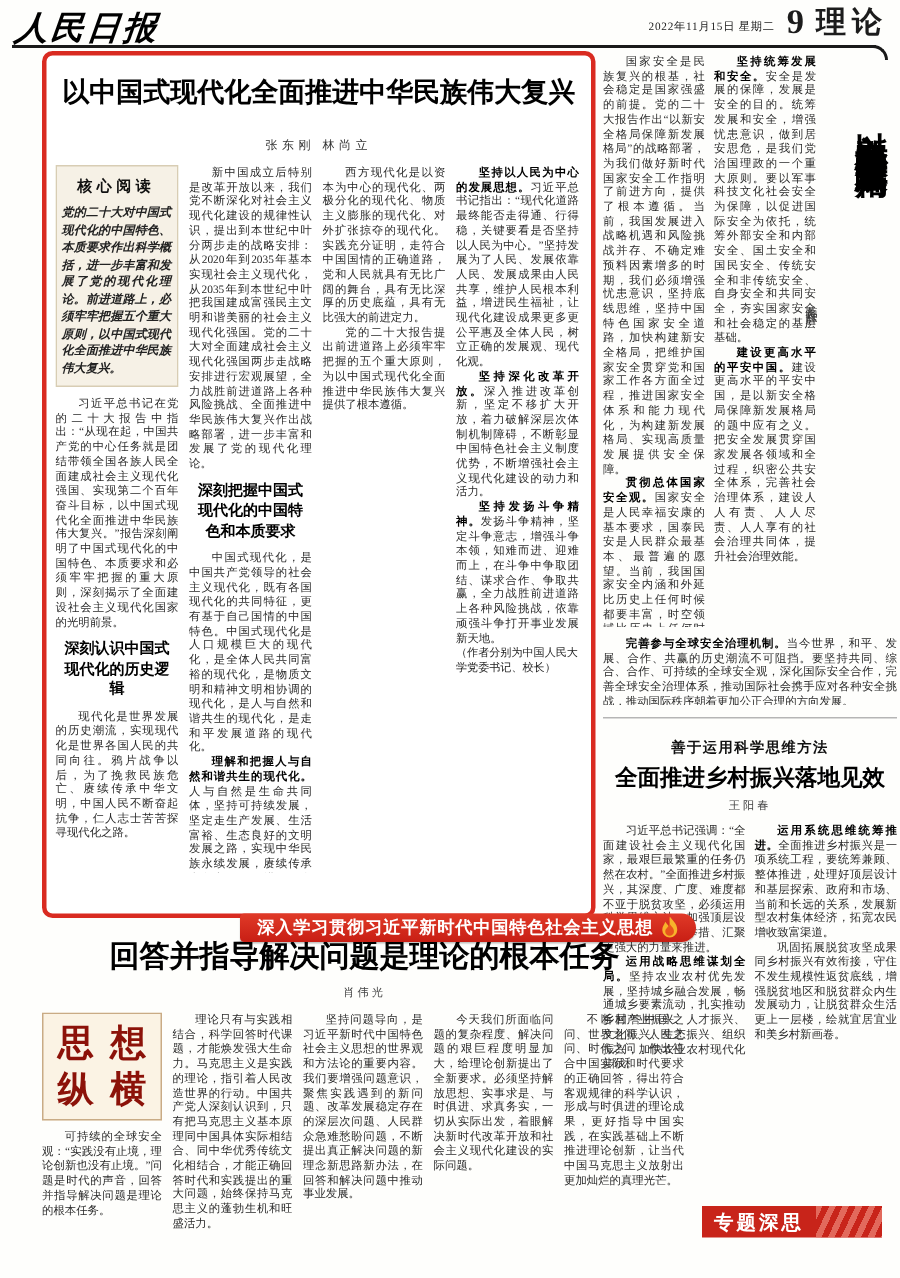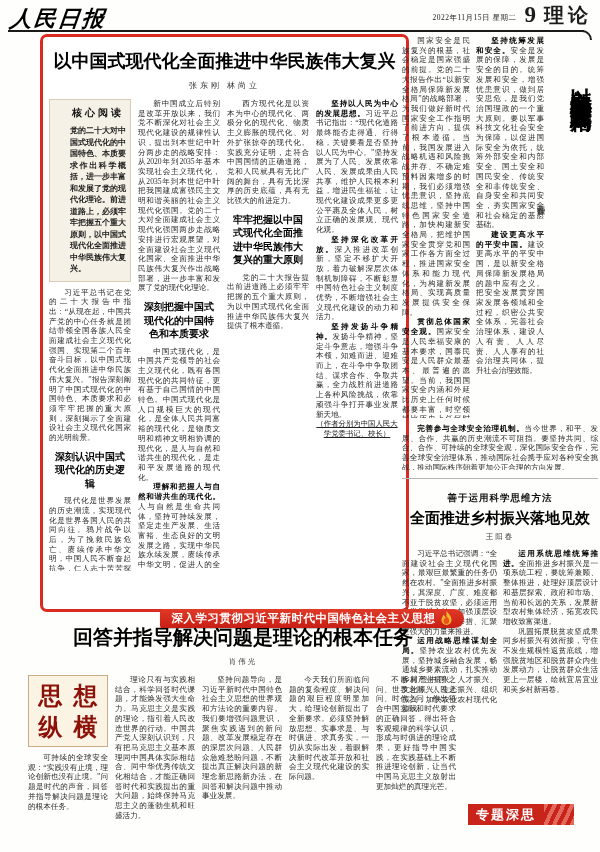--- a/index.html
+++ b/index.html
@@ -20,43 +20,43 @@
   }
   .hdr-right { position:absolute; right:0; top:0; display:flex; align-items:flex-end; gap:8px; }
   .hdr-date { font-size:7.5px; color:#222; padding-bottom:4px; letter-spacing:.5px; }
   .hdr-pagenum { font-size:23px; font-weight:bold; font-family:"Liberation Serif",serif; line-height:24px; }
   .hdr-section { font-size:20px; font-weight:bold; font-family:Liberation Serif, serif; letter-spacing:4px; line-height:24px; }
   .header-rule { position:absolute; left:8px; top:30px; width:576px; height:2px; background:#1a1a1a; }
   .header-hook { position:absolute; left:578px; top:30px; width:14px; height:10px;
     border-right:2px solid #1a1a1a; border-top:2px solid #1a1a1a; border-top-right-radius:10px; }
   
   .main-box {
-    position:absolute; left:40px; top:34px; width:369px; height:578px;
+    position:absolute; left:28px; top:34px; width:369px; height:578px;
     border:3px solid #d92b21; border-radius:7px; background:#fff; padding:6px 6px 0 6px; overflow:hidden;
   }
   .main-title {
     text-align:center; font-family:"Liberation Sans","DejaVu Sans",sans-serif;
     font-weight:900; font-size:18px; letter-spacing:0px; margin-top:6px; color:#000;
   }
-  .main-byline { text-align:center; font-size:8px; color:#333; margin-top:7px; letter-spacing:3px; }
+  .main-byline { text-align:center; font-size:8px; color:#333; margin-top:18px; letter-spacing:3px; }
   .main-cols { display:flex; gap:7px; margin-top:8px; height:472px; overflow:hidden; }
   .mcol { width:82px; overflow:hidden; }
   .core-box {
-    background:#f6f1e6; border:1px solid #d8cdb4; padding:4px 4px 6px 20px; margin-bottom:6px;
+    background:#f6f1e6; border:1px solid #d8cdb4; padding:4px 4px 6px 3px; margin-bottom:6px;
   }
   .core-label { text-align:center; font-weight:bold; font-size:10px; letter-spacing:3px;
     font-family:"Liberation Sans","DejaVu Sans",sans-serif; margin:2px 0 5px 0; color:#111; }
-  .core-text { font-size:8px; font-weight:bold; line-height:11.5px; text-align:justify; color:#222; }
+  .core-text { font-size:8px; font-weight:bold; line-height:11.5px; text-align:justify; color:#222;font-style:italic; }
   .para { font-size:7.6px; line-height:9.7px; text-align:justify; text-indent:2em; color:#2a2a2a; }
   .para b { color:#000; }
   .sec-h {
     font-family:"Liberation Sans","DejaVu Sans",sans-serif; font-weight:bold; font-size:10px;
     line-height:13.5px; text-align:center; margin:7px 2px 6px 2px; color:#000;
   }
-  .attr { font-size:7.4px; line-height:9.7px; text-align:center; color:#222; text-indent:0;text-decoration:underline; }
+  .attr { font-size:7.4px; line-height:9.7px; text-align:left; color:#222; text-indent:0; }
   
   .ribbon {
     position:absolute; left:160px; top:609px; width:304px; height:19px; z-index:6;
     background:linear-gradient(180deg,#e03a28,#c81e14); border-radius:3px 10px 10px 3px;
     display:flex; align-items:center; justify-content:center; gap:4px;
     color:#fff; font-family:"Liberation Sans","DejaVu Sans",sans-serif;
     font-weight:bold; font-size:11.5px; letter-spacing:.5px; box-shadow:0 1px 1px rgba(0,0,0,.25);
   }
   .flame { width:13px; height:15px; flex:0 0 auto; }
   
@@ -78,21 +78,21 @@
   
   .rural { position:absolute; left:402px; top:492px; width:196px; height:360px; overflow:hidden; }
   .rural-kicker { text-align:center; font-weight:bold; font-size:9.5px; letter-spacing:1px;
     font-family:"Liberation Serif","DejaVu Serif",serif; color:#111; }
   .rural-title { text-align:center; font-family:"Liberation Sans","DejaVu Sans",sans-serif;
     font-weight:900; font-size:15px; margin-top:4px; color:#000; }
   .rural-author { text-align:center; font-size:7.5px; color:#444; margin-top:4px; letter-spacing:2px; }
   .rural-cols { display:flex; gap:6px; margin-top:7px; height:282px; overflow:hidden; }
   .rcol { width:95px; overflow:hidden; }
   .topic-badge {
-    position:absolute; left:468px; top:804px; width:106px; height:21px; z-index:5;
+    position:absolute; left:468px; top:804px; width:120px; height:21px; z-index:5;
     background:#c8241a; display:flex; align-items:center; overflow:hidden;
   }
   .topic-badge-label { color:#fff; font-family:"Liberation Sans","DejaVu Sans",sans-serif;
     font-weight:bold; font-size:13px; letter-spacing:2px; padding:0 8px; }
   .topic-badge-stripes { flex:1; height:100%;
     background:repeating-linear-gradient(115deg,#e2695c 0 4px,#c8241a 4px 8px); }
   
   .bottom { position:absolute; left:28px; top:624px; width:430px; height:236px; overflow:hidden; }
   .bottom-title { text-align:center; font-family:"Liberation Sans","DejaVu Sans",sans-serif;
     font-weight:900; font-size:20px; color:#000; }
@@ -131,28 +131,27 @@
           <div class="core-label">核心阅读</div>
           <div class="core-text">党的二十大对中国式现代化的中国特色、本质要求作出科学概括，进一步丰富和发展了党的现代化理论。前进道路上，必须牢牢把握五个重大原则，以中国式现代化全面推进中华民族伟大复兴。</div>
         </div>
         <div>
             <p class="para">习近平总书记在党的二十大报告中指出：“从现在起，中国共产党的中心任务就是团结带领全国各族人民全面建成社会主义现代化强国、实现第二个百年奋斗目标，以中国式现代化全面推进中华民族伟大复兴。”报告深刻阐明了中国式现代化的中国特色、本质要求和必须牢牢把握的重大原则，深刻揭示了全面建设社会主义现代化国家的光明前景。</p>
             <div class="sec-h">深刻认识中国式现代化的历史逻辑</div>
             <p class="para">现代化是世界发展的历史潮流，实现现代化是世界各国人民的共同向往。鸦片战争以后，为了挽救民族危亡、赓续传承中华文明，中国人民不断奋起抗争，仁人志士苦苦探寻现代化之路。</p>
           </div>
       </div>
       <div class="mcol">
-          <p class="para">新中国成立后特别是改革开放以来，我们党不断深化对社会主义现代化建设的规律性认识，提出到本世纪中叶分两步走的战略安排：从2020年到2035年基本实现社会主义现代化，从2035年到本世纪中叶把我国建成富强民主文明和谐美丽的社会主义现代化强国。党的二十大对全面建成社会主义现代化强国两步走战略安排进行宏观展望，对全面建设社会主义现代化国家、全面推进中华民族伟大复兴作出战略部署，进一步丰富和发展了党的现代化理论。</p>
+          <p class="para">新中国成立后特别是改革开放以来，我们党不断深化对社会主义现代化建设的规律性认识，提出到本世纪中叶分两步走的战略安排：从2020年到2035年基本实现社会主义现代化，从2035年到本世纪中叶把我国建成富强民主文明和谐美丽的社会主义现代化强国。党的二十大对全面建成社会主义现代化强国两步走战略安排进行宏观展望，全力战胜前进道路上各种风险挑战、全面推进中华民族伟大复兴作出战略部署，进一步丰富和发展了党的现代化理论。</p>
           <div class="sec-h">深刻把握中国式现代化的中国特色和本质要求</div>
           <p class="para">中国式现代化，是中国共产党领导的社会主义现代化，既有各国现代化的共同特征，更有基于自己国情的中国特色。中国式现代化是人口规模巨大的现代化，是全体人民共同富裕的现代化，是物质文明和精神文明相协调的现代化，是人与自然和谐共生的现代化，是走和平发展道路的现代化。</p>
           <p class="para"><b>理解和把握人与自然和谐共生的现代化。</b>人与自然是生命共同体，坚持可持续发展，坚定走生产发展、生活富裕、生态良好的文明发展之路，实现中华民族永续发展，赓续传承中华文明，促进人的全面发展。</p>
         </div>
       <div class="mcol">
           <p class="para">西方现代化是以资本为中心的现代化、两极分化的现代化、物质主义膨胀的现代化、对外扩张掠夺的现代化。实践充分证明，走符合中国国情的正确道路，党和人民就具有无比广阔的舞台，具有无比深厚的历史底蕴，具有无比强大的前进定力。</p>
-          <div class="sec-h">牢牢把握以中国式现代化全面推进中华民族伟大复兴的重大原则</div>
           <p class="para">党的二十大报告提出前进道路上必须牢牢把握的五个重大原则，为以中国式现代化全面推进中华民族伟大复兴提供了根本遵循。</p>
         </div>
       <div class="mcol">
           <p class="para"><b>坚持以人民为中心的发展思想。</b>习近平总书记指出：“现代化道路最终能否走得通、行得稳，关键要看是否坚持以人民为中心。”坚持发展为了人民、发展依靠人民、发展成果由人民共享，维护人民根本利益，增进民生福祉，让现代化建设成果更多更公平惠及全体人民，树立正确的发展观、现代化观。</p>
           <p class="para"><b>坚持深化改革开放。</b>深入推进改革创新，坚定不移扩大开放，着力破解深层次体制机制障碍，不断彰显中国特色社会主义制度优势，不断增强社会主义现代化建设的动力和活力。</p>
           <p class="para"><b>坚持发扬斗争精神。</b>发扬斗争精神，坚定斗争意志，增强斗争本领，知难而进、迎难而上，在斗争中争取团结、谋求合作、争取共赢，全力战胜前进道路上各种风险挑战，依靠顽强斗争打开事业发展新天地。</p>
           <p class="attr">（作者分别为中国人民大学党委书记、校长）</p>
         </div>
     </div>
   </div>

